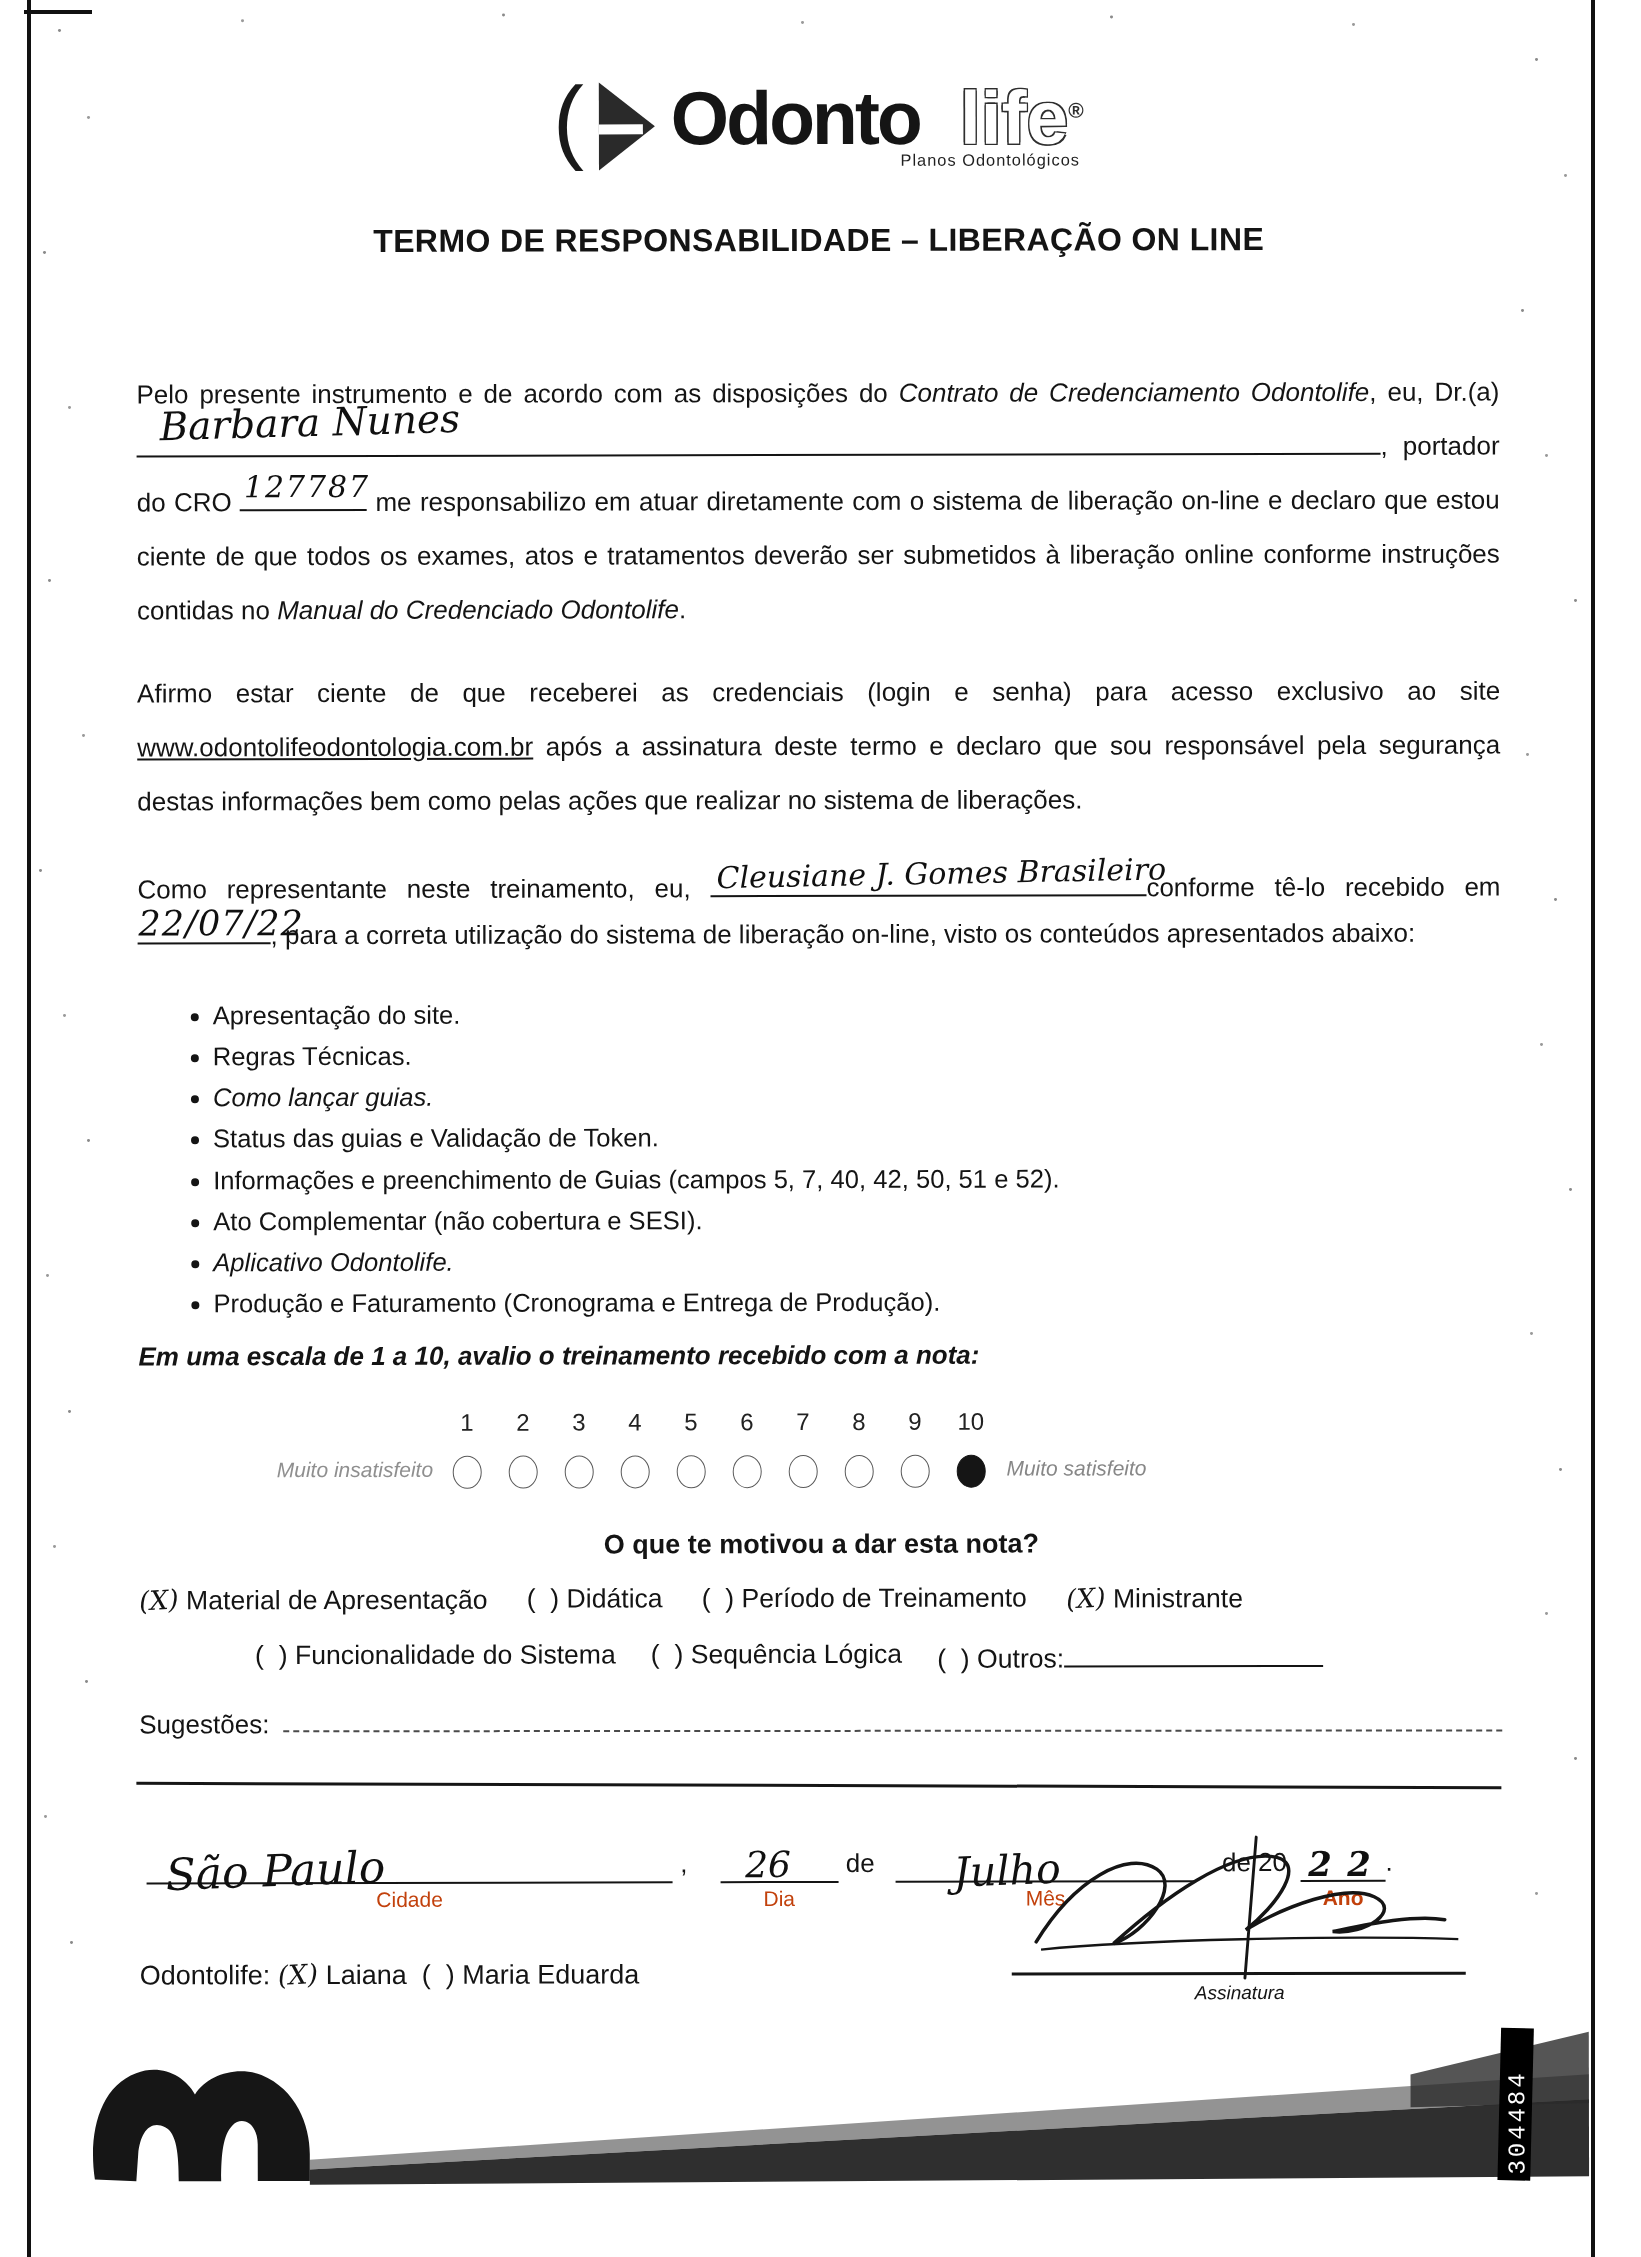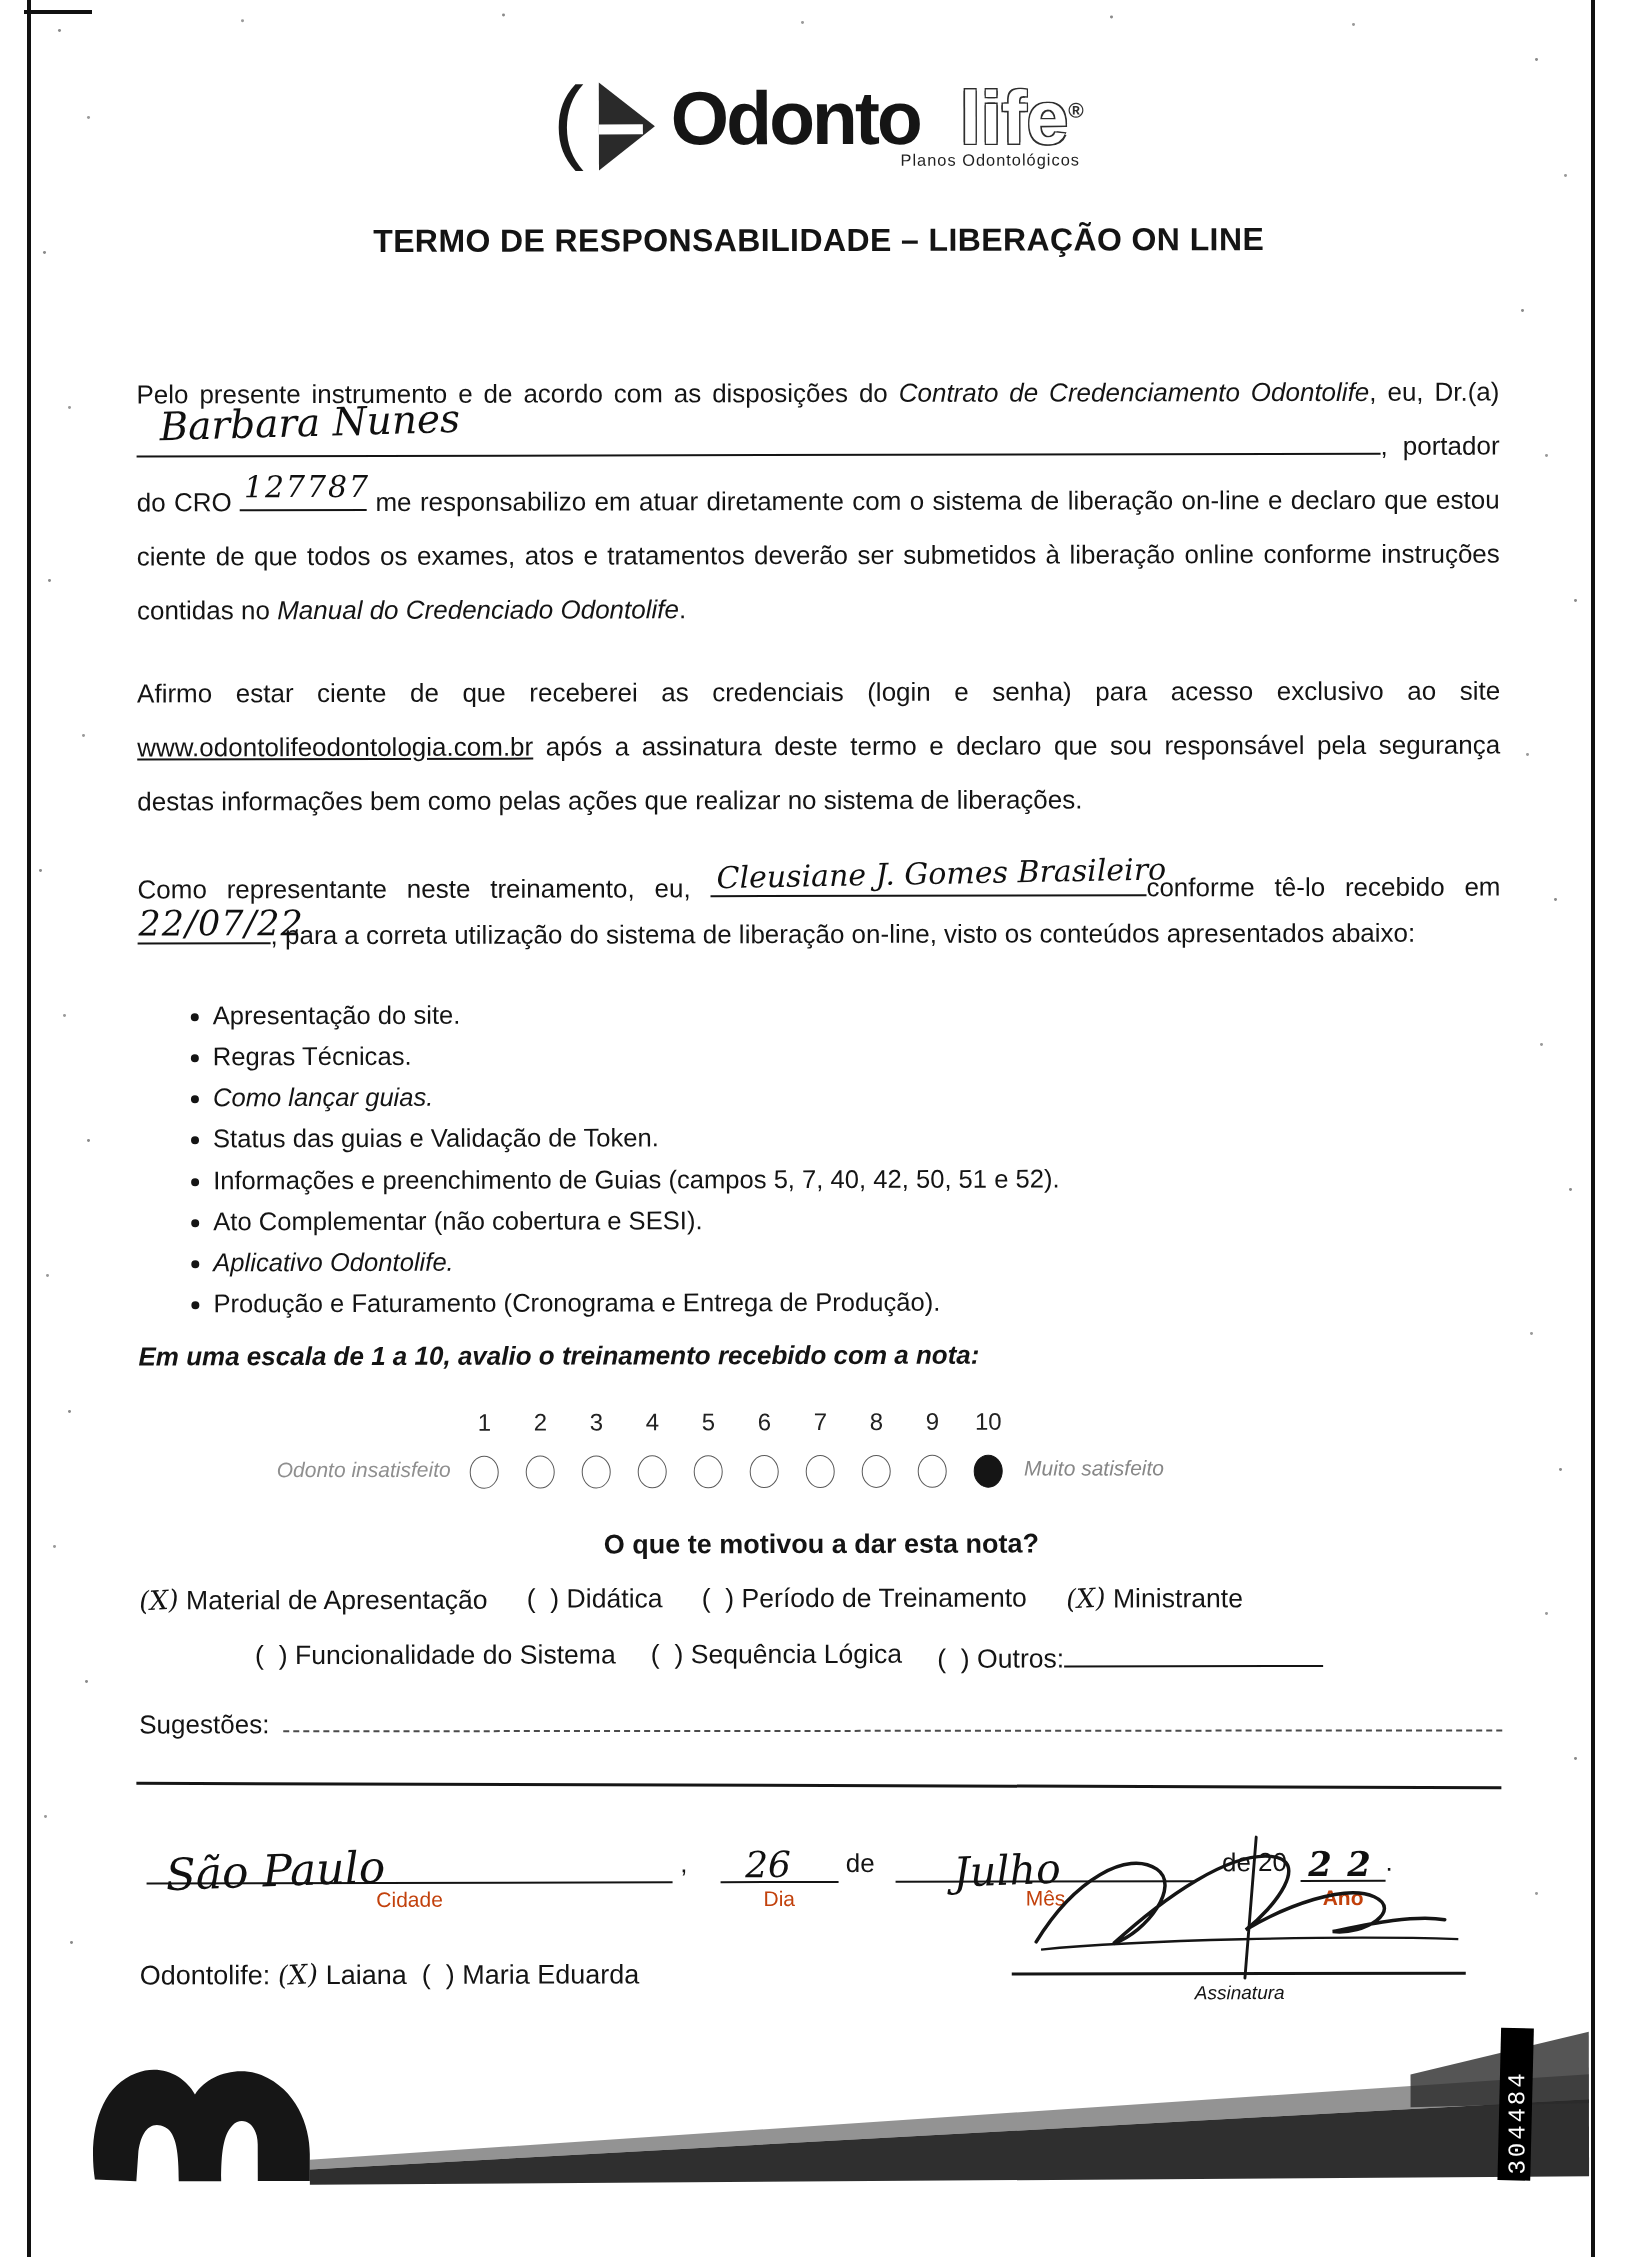--- a/index.html
+++ b/index.html
@@ -169,21 +169,21 @@
     <li>Status das guias e Validação de Token.</li>
     <li>Informações e preenchimento de Guias (campos 5, 7, 40, 42, 50, 51 e 52).</li>
     <li>Ato Complementar (não cobertura e SESI).</li>
     <li class="it">Aplicativo Odontolife.</li>
     <li>Produção e Faturamento (Cronograma e Entrega de Produção).</li>
   </ul>
 
   <div class="rating-prompt">Em uma escala de 1 a 10, avalio o treinamento recebido com a nota:</div>
 
   <div class="scale">
-    <span class="scale-label left">Odonto insatisfeito</span>
+    <span class="scale-label left">Muito insatisfeito</span>
     <div class="cells">
       <div class="cell">
             <div class="num">1</div>
             <div class="circle"></div>
           </div>
       <div class="cell">
             <div class="num">2</div>
             <div class="circle"></div>
           </div>
       <div class="cell">

